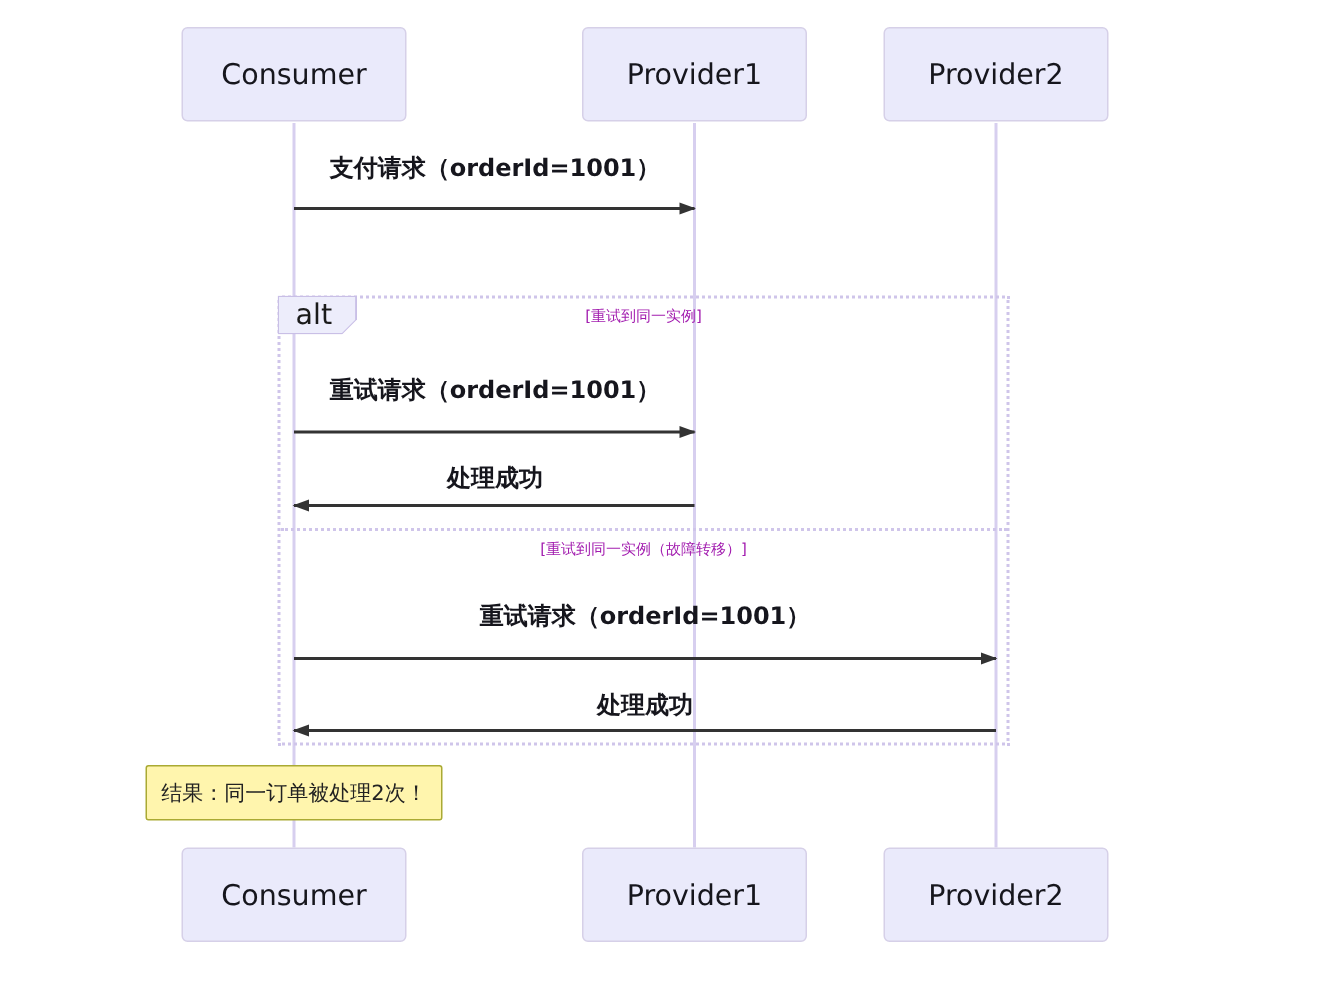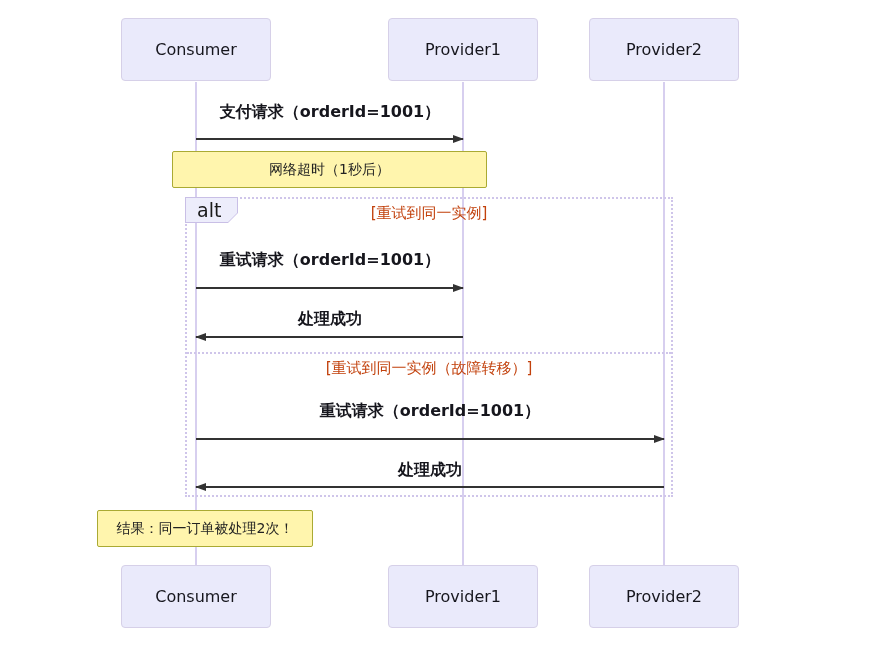--- a/index.html
+++ b/index.html
@@ -6,21 +6,21 @@
   .stage {
     position:relative; width:893px; height:664px; background:#ffffff;
     font-family:"DejaVu Sans","Liberation Sans",sans-serif; overflow:hidden;
     color:#16161d;
   }
   
   .actor {
     position:absolute; width:150px; height:63px;
     background:#eaeafb; border:1px solid #d6d0e8; border-radius:4px;
     display:flex; align-items:center; justify-content:center;
-    font-size:16px; color:#16161d; box-sizing:border-box; z-index:4;
+    font-size:19px; color:#16161d; box-sizing:border-box; z-index:4;
   }
   
   .lifeline {
     position:absolute; width:2px; top:82px; height:483px;
     background:#d7cfef; z-index:0;
   }
   
   .arrow { position:absolute; border-top:2px solid #333333; z-index:2; }
   .arrow.right::after {
     content:""; position:absolute; right:-1px; top:-5px; width:0; height:0;
@@ -56,21 +56,21 @@
   }
   .alt-tab-inner {
     position:absolute; left:1px; top:1px; right:1px; bottom:1px;
     background:#ededfb;
     clip-path:polygon(0 0,100% 0,100% calc(100% - 9px),calc(100% - 9px) 100%,0 100%);
     display:flex; align-items:center; padding-left:11px; box-sizing:border-box;
     font-size:19px; color:#1a1a1a;
   }
   .alt-cond {
     position:absolute; left:0; width:100%; text-align:center;
-    font-size:15px; color:#c2410c; z-index:2; white-space:nowrap;
+    font-size:10px; color:#a21caf; z-index:2; white-space:nowrap;
   }
   .alt-divider {
     position:absolute; left:0; top:153px; width:100%;
     border-top:2px dotted #cfc5ea;
   }
 </style>
 </head>
 <body>
 
 <div class="stage">
@@ -85,23 +85,20 @@
   <div class="actor" style="left:388px; top:18px;">
     <span>Provider1</span>
   </div>
   <div class="actor" style="left:589px; top:18px;">
     <span>Provider2</span>
   </div>
 
   <div class="msg-label" style="left:330px; top:102px;">支付请求（orderId=1001）</div>
   <div class="arrow right" style="left:196px; top:138px; width:267px;"></div>
 
-  <div class="note" style="left:172px; top:151px; width:315px; height:37px;">
-    <span>网络超时（1秒后）</span>
-  </div>
 
   <div class="alt-frame">
     <div class="alt-tab">
       <div class="alt-tab-inner">alt</div>
     </div>
     <div class="alt-cond" style="top:5px;">[重试到同一实例]</div>
     <div class="alt-divider"></div>
     <div class="alt-cond" style="top:160px;">[重试到同一实例（故障转移）]</div>
   </div>
 
@@ -110,21 +107,21 @@
 
   <div class="msg-label" style="left:330px; top:309px;">处理成功</div>
   <div class="arrow left" style="left:196px; top:336px; width:267px;"></div>
 
   <div class="msg-label" style="left:430px; top:401px;">重试请求（orderId=1001）</div>
   <div class="arrow right" style="left:196px; top:438px; width:468px;"></div>
 
   <div class="msg-label" style="left:430px; top:460px;">处理成功</div>
   <div class="arrow left" style="left:196px; top:486px; width:468px;"></div>
 
-  <div class="note" style="left:97px; top:510px; width:216px; height:37px;">
+  <div class="note" style="left:97px; top:510px; width:198px; height:37px;">
     <span>结果：同一订单被处理2次！</span>
   </div>
 
   <div class="actor" style="left:121px; top:565px;">
     <span>Consumer</span>
   </div>
   <div class="actor" style="left:388px; top:565px;">
     <span>Provider1</span>
   </div>
   <div class="actor" style="left:589px; top:565px;">

